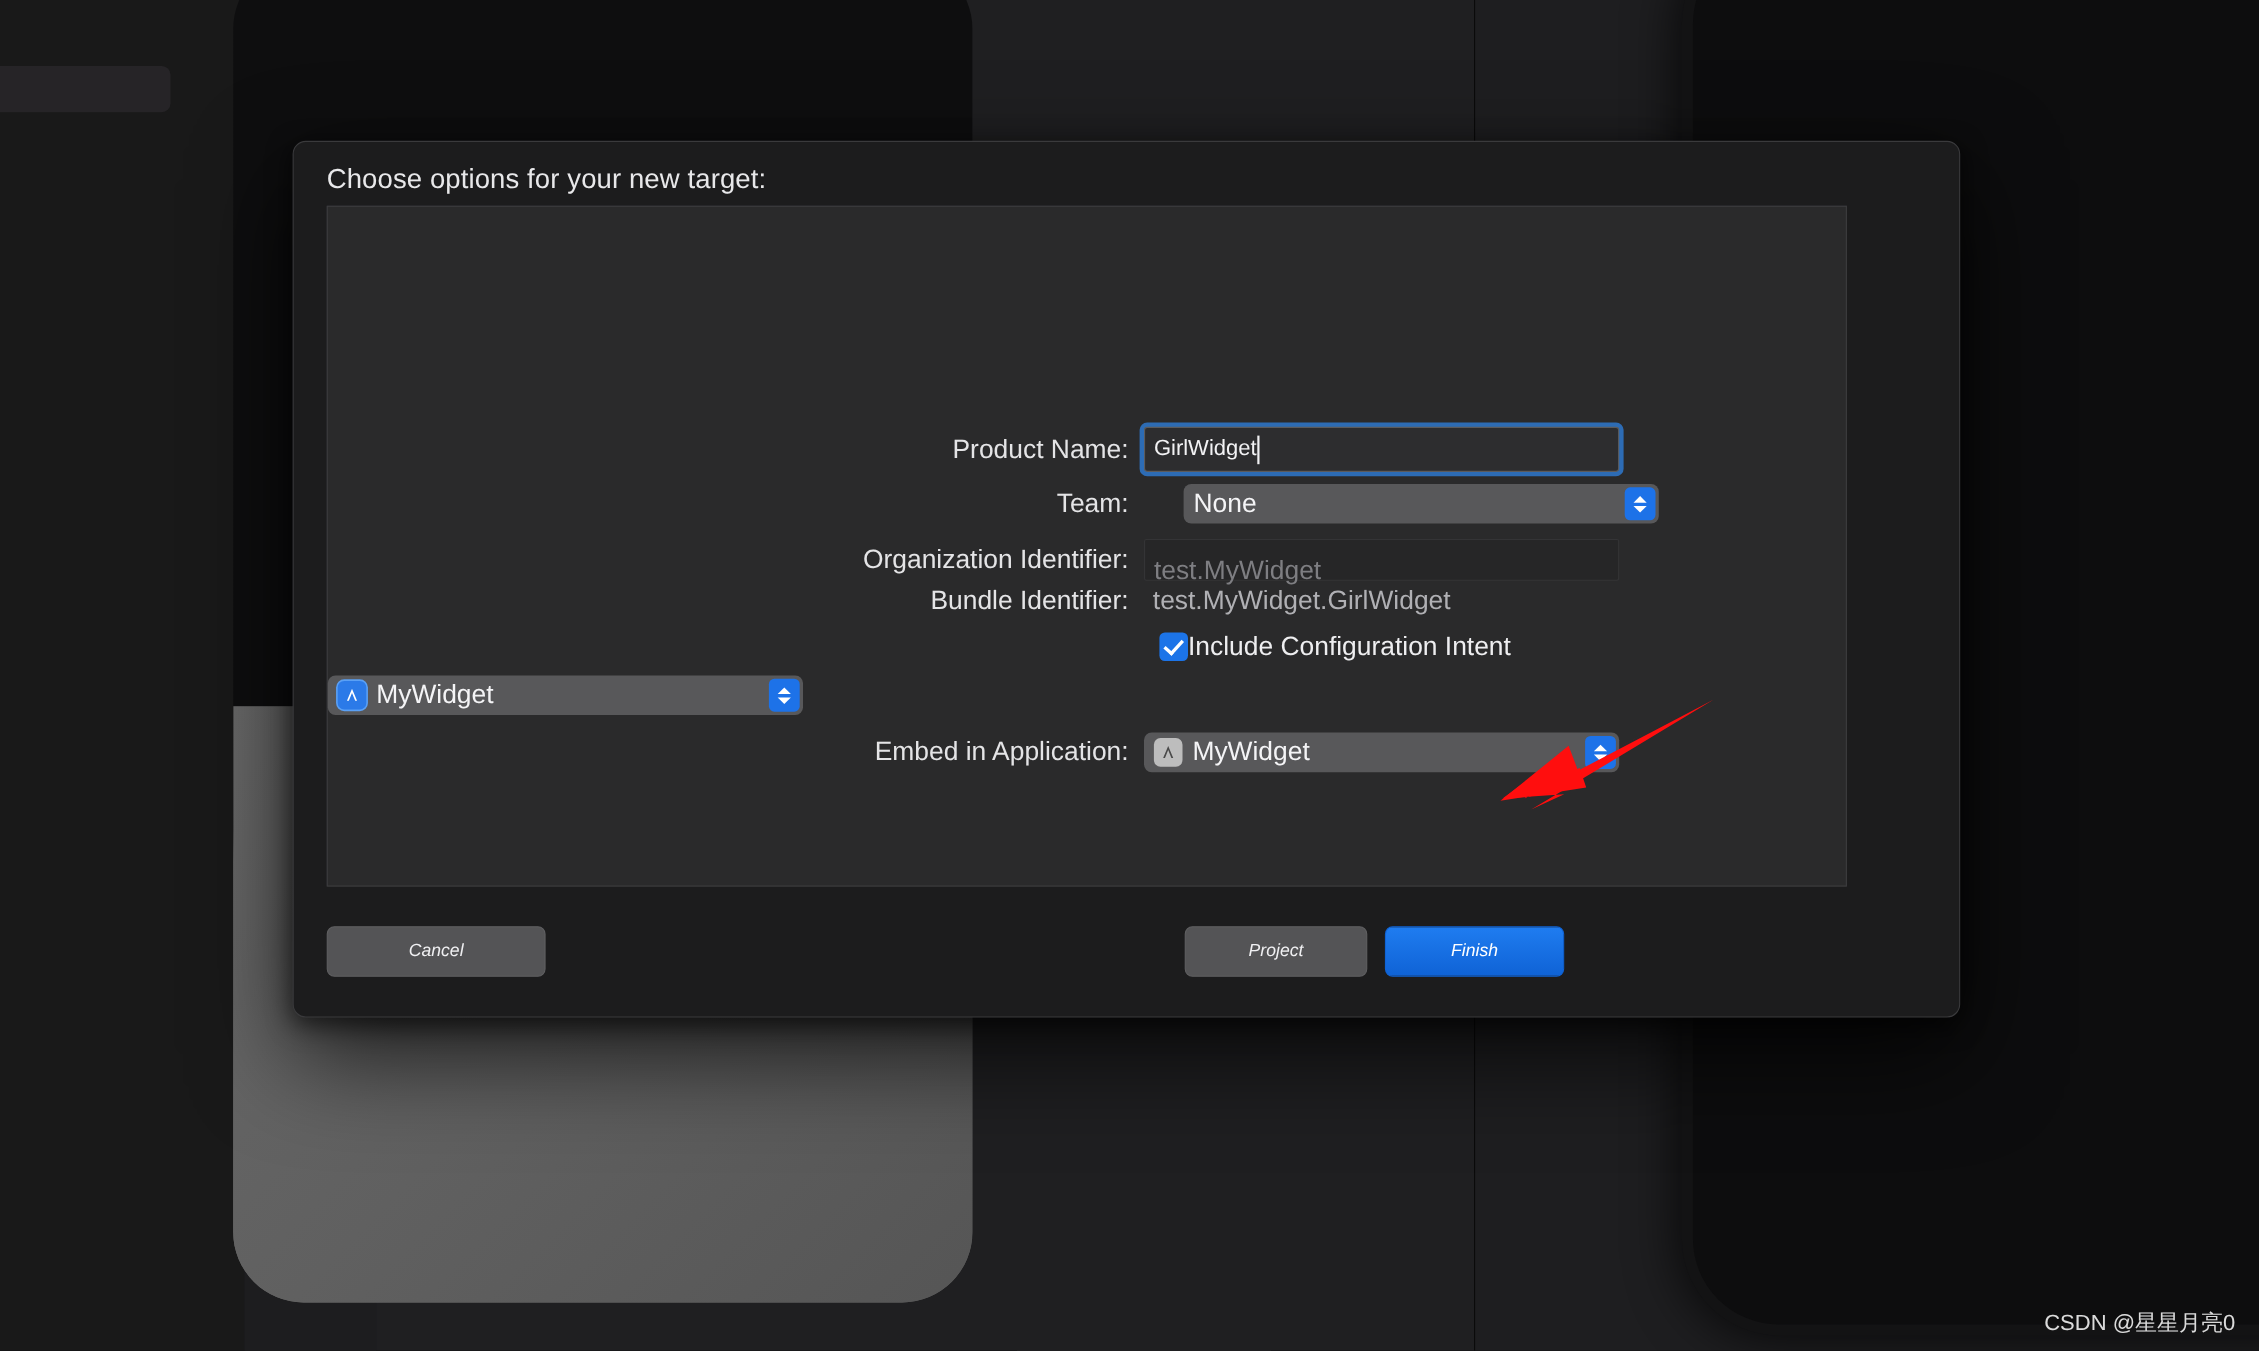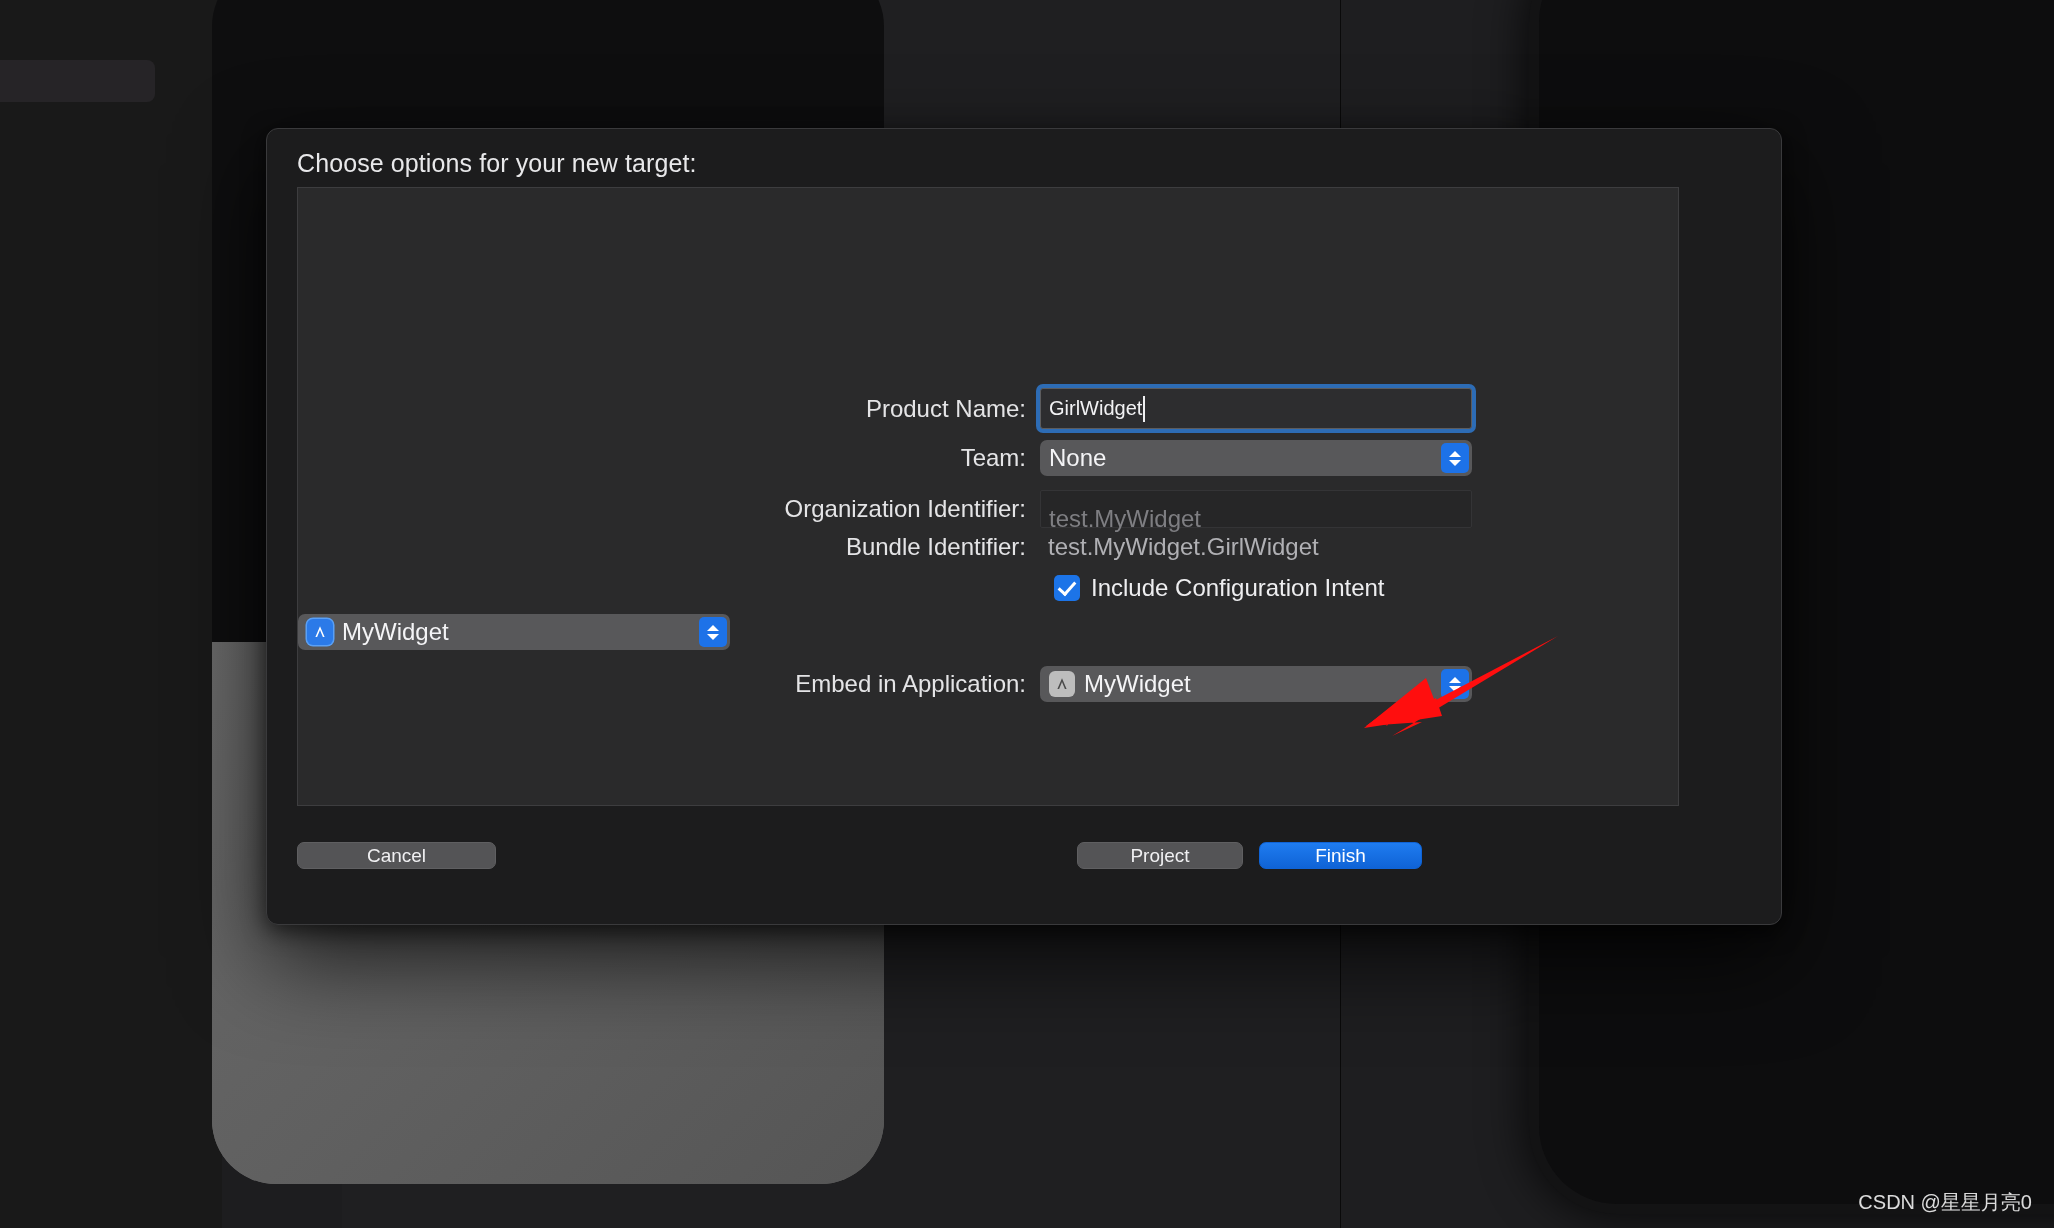--- a/index.html
+++ b/index.html
@@ -272,21 +272,20 @@
     border-right: 6px solid transparent;
   }
   .chev.up { border-bottom: 6px solid #fff; }
   .chev.down { border-top: 6px solid #fff; }
 
   
   .cbrow {
     position: absolute;
     display: flex;
     align-items: center;
-    gap: 11px;
   }
   .cbox {
     width: 26px; height: 26px;
     background: #1c74e8;
     border-radius: 5px;
     position: relative;
     flex: none;
   }
   .cbox::after {
     content: "";
@@ -314,29 +313,30 @@
     justify-content: center;
     position: relative;
   }
   .appicon.blue { background: #2b7ae8; box-shadow: 0 0 0 1.5px #5aa0f5; }
   .appicon.grey { background: #bdbdbd; }
   .appicon svg { display: block; }
 
   
   .btn {
     position: absolute;
-    height: 27px;
+    height: 46px;
     border-radius: 7px;
     display: flex;
     align-items: center;
     justify-content: center;
-    font-size: 19px;
+    font-size: 16px;
     color: #f0f0f2;
     white-space: nowrap;
     box-sizing: border-box;
+    font-style: italic;
   }
   .btn.grey {
     background: #545456;
     border: 1px solid #5f5f61;
   }
   .btn.primary {
     background: linear-gradient(180deg,#1f7cf0 0%,#0f63d6 100%);
     border: 1px solid #0f63d6;
     color: #fff;
   }
@@ -409,21 +409,21 @@
       <div class="frow" style="top:200px;">
         <div class="flabel">Product Name:</div>
         <div class="fctl">
           <div class="tf-focus">
             <span class="val">GirlWidget</span>
               <span class="caret"></span>
           </div>
         </div>
       </div>
 
-      <div class="frow" style="top:252px;">
+      <div class="frow" style="top:252px;gap:36px;">
         <div class="flabel">Team:</div>
         <div class="fctl">
           <div class="popup">
             <span class="pv">None</span>
             <span class="stepper">
               <span class="chev up"></span>
               <span class="chev down"></span>
             </span>
           </div>
         </div>

